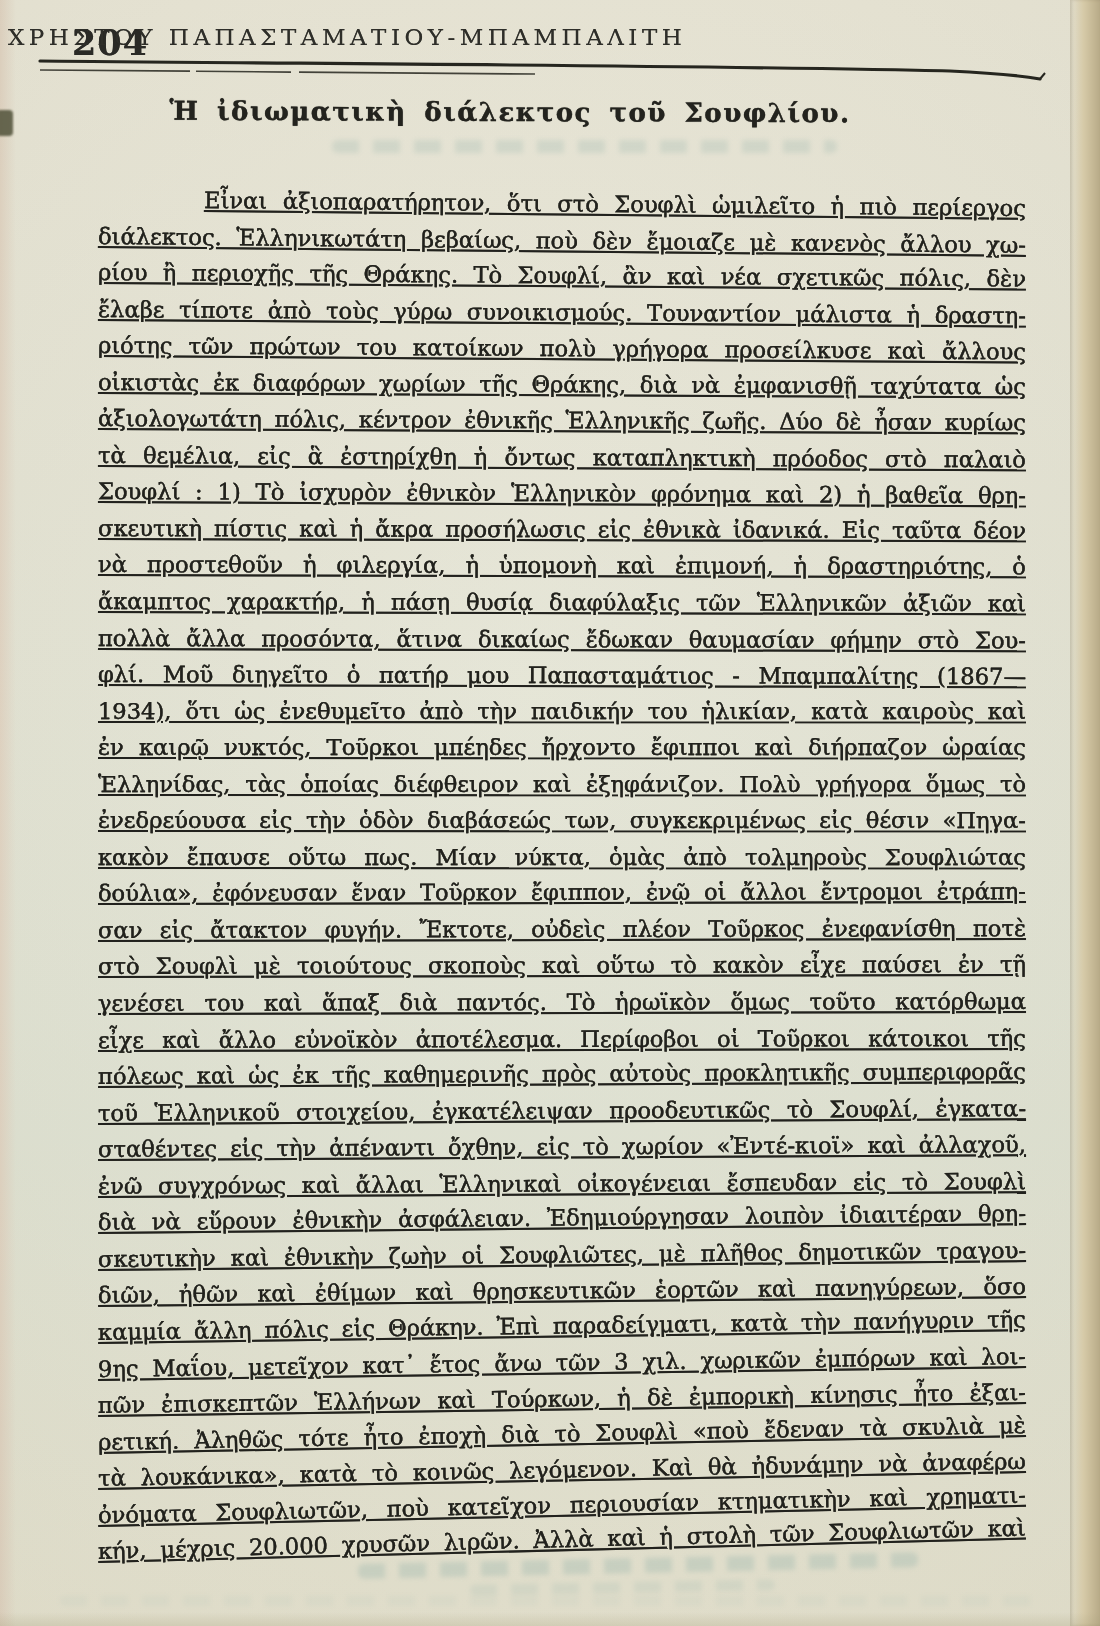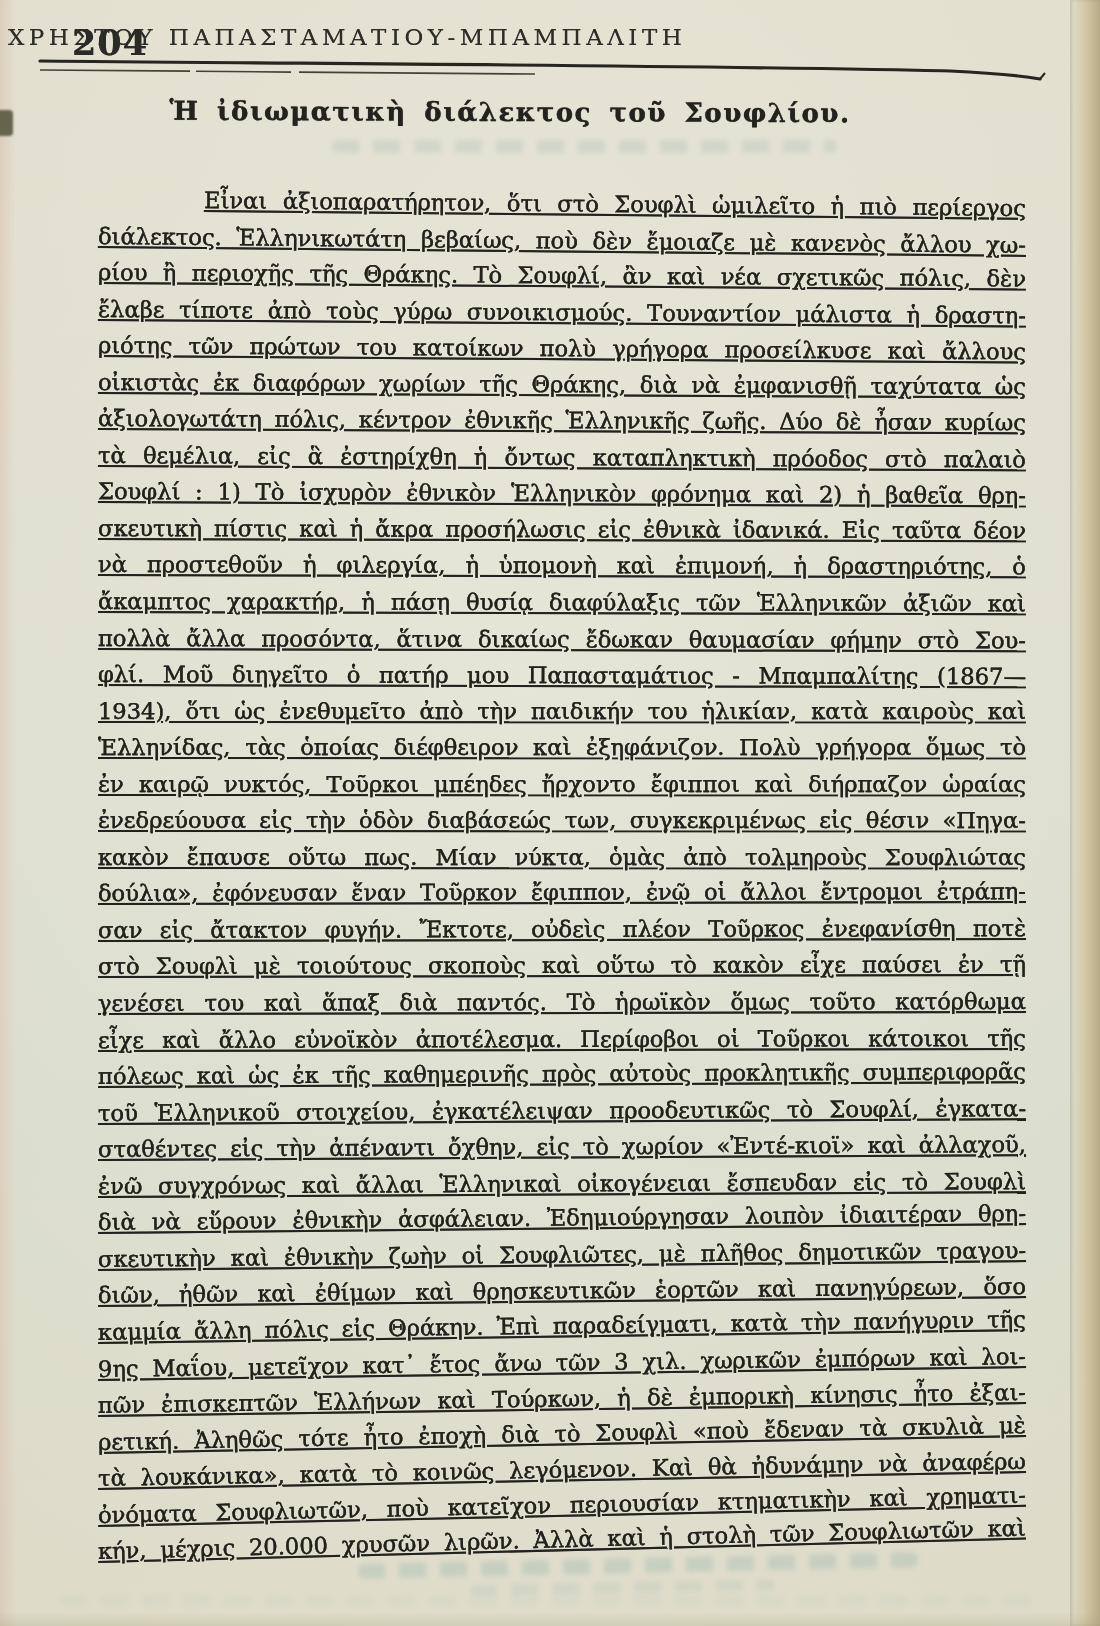--- a/index.html
+++ b/index.html
@@ -127,22 +127,22 @@
     <div class="line">οἰκιστὰς ἐκ διαφόρων χωρίων τῆς Θράκης, διὰ νὰ ἐμφανισθῇ ταχύτατα ὡς</div>
     <div class="line">ἀξιολογωτάτη πόλις, κέντρον ἐθνικῆς Ἑλληνικῆς ζωῆς. Δύο δὲ ἦσαν κυρίως</div>
     <div class="line">τὰ θεμέλια, εἰς ἃ ἐστηρίχθη ἡ ὄντως καταπληκτικὴ πρόοδος στὸ παλαιὸ</div>
     <div class="line">Σουφλί : 1) Τὸ ἰσχυρὸν ἐθνικὸν Ἑλληνικὸν φρόνημα καὶ 2) ἡ βαθεῖα θρη-</div>
     <div class="line">σκευτικὴ πίστις καὶ ἡ ἄκρα προσήλωσις εἰς ἐθνικὰ ἰδανικά. Εἰς ταῦτα δέον</div>
     <div class="line">νὰ προστεθοῦν ἡ φιλεργία, ἡ ὑπομονὴ καὶ ἐπιμονή, ἡ δραστηριότης, ὁ</div>
     <div class="line">ἄκαμπτος χαρακτήρ, ἡ πάσῃ θυσίᾳ διαφύλαξις τῶν Ἑλληνικῶν ἀξιῶν καὶ</div>
     <div class="line">πολλὰ ἄλλα προσόντα, ἅτινα δικαίως ἔδωκαν θαυμασίαν φήμην στὸ Σου-</div>
     <div class="line">φλί. Μοῦ διηγεῖτο ὁ πατήρ μου Παπασταμάτιος - Μπαμπαλίτης (1867—</div>
     <div class="line">1934), ὅτι ὡς ἐνεθυμεῖτο ἀπὸ τὴν παιδικήν του ἡλικίαν, κατὰ καιροὺς καὶ</div>
+    <div class="line">ἐν καιρῷ νυκτός, Τοῦρκοι μπέηδες ἤρχοντο ἔφιπποι καὶ διήρπαζον ὡραίας</div>
     <div class="line">Ἑλληνίδας, τὰς ὁποίας διέφθειρον καὶ ἐξηφάνιζον. Πολὺ γρήγορα ὅμως τὸ</div>
-    <div class="line">ἐν καιρῷ νυκτός, Τοῦρκοι μπέηδες ἤρχοντο ἔφιπποι καὶ διήρπαζον ὡραίας</div>
     <div class="line">ἐνεδρεύουσα εἰς τὴν ὁδὸν διαβάσεώς των, συγκεκριμένως εἰς θέσιν «Πηγα-</div>
     <div class="line">κακὸν ἔπαυσε οὕτω πως. Μίαν νύκτα, ὁμὰς ἀπὸ τολμηροὺς Σουφλιώτας</div>
     <div class="line">δούλια», ἐφόνευσαν ἕναν Τοῦρκον ἔφιππον, ἐνῷ οἱ ἄλλοι ἔντρομοι ἐτράπη-</div>
     <div class="line">σαν εἰς ἄτακτον φυγήν. Ἔκτοτε, οὐδεὶς πλέον Τοῦρκος ἐνεφανίσθη ποτὲ</div>
     <div class="line">στὸ Σουφλὶ μὲ τοιούτους σκοποὺς καὶ οὕτω τὸ κακὸν εἶχε παύσει ἐν τῇ</div>
     <div class="line">γενέσει του καὶ ἅπαξ διὰ παντός. Τὸ ἡρωϊκὸν ὅμως τοῦτο κατόρθωμα</div>
     <div class="line">εἶχε καὶ ἄλλο εὐνοϊκὸν ἀποτέλεσμα. Περίφοβοι οἱ Τοῦρκοι κάτοικοι τῆς</div>
     <div class="line">πόλεως καὶ ὡς ἐκ τῆς καθημερινῆς πρὸς αὐτοὺς προκλητικῆς συμπεριφορᾶς</div>
     <div class="line">τοῦ Ἑλληνικοῦ στοιχείου, ἐγκατέλειψαν προοδευτικῶς τὸ Σουφλί, ἐγκατα-</div>
     <div class="line">σταθέντες εἰς τὴν ἀπέναντι ὄχθην, εἰς τὸ χωρίον «Ἐντέ-κιοϊ» καὶ ἀλλαχοῦ,</div>

